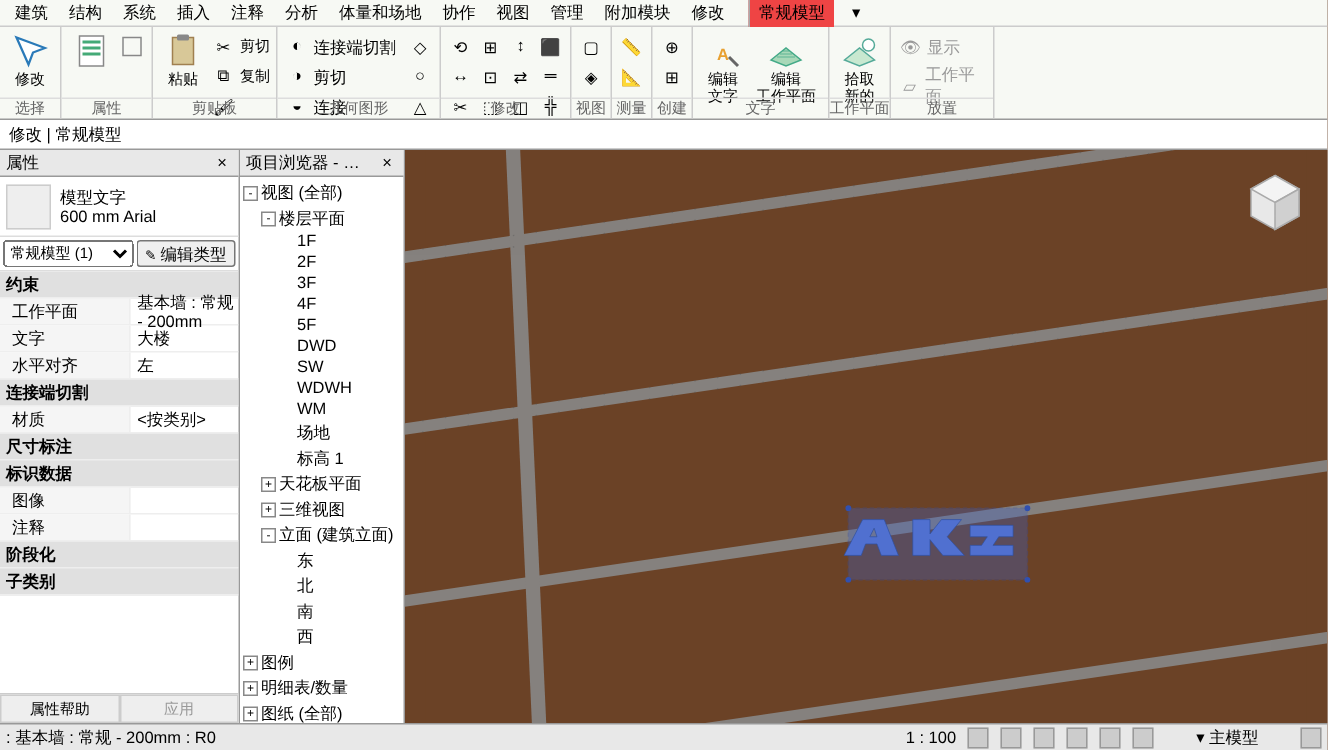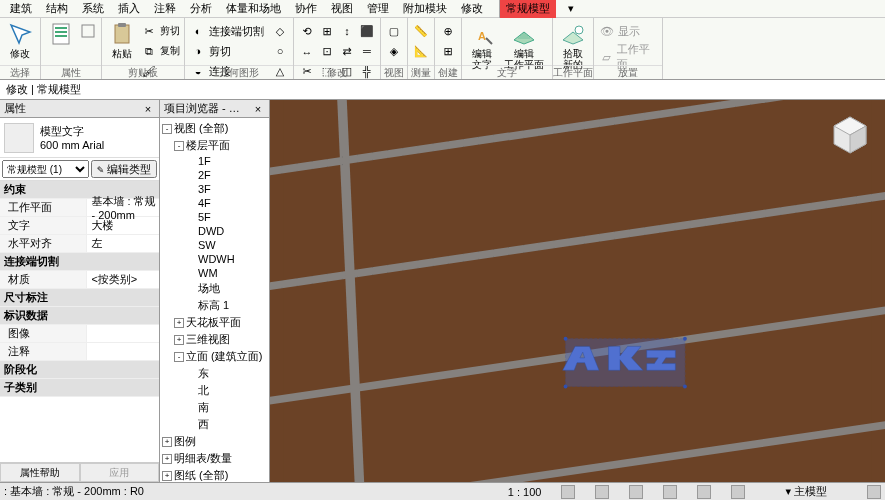--- a/index.html
+++ b/index.html
@@ -35,21 +35,21 @@
 .props-footer button{flex:1;font-size:10px;background:#eee;border:1px solid #ccc;cursor:pointer}
 .browser{width:110px;font-size:10px}
 .tree{flex:1;overflow-y:auto;padding:2px 0}
 .tree-item{display:flex;align-items:center;padding:1px 2px;cursor:pointer;white-space:nowrap}
 .tree-toggle{width:10px;height:10px;border:1px solid #888;margin-right:2px;display:flex;align-items:center;justify-content:center;font-size:8px;line-height:8px}
 .tree-indent{display:inline-block}
 .viewport{flex:1;position:relative;background:#6b4226;overflow:hidden}
 .viewport svg{width:100%;height:100%}
 .viewcube{position:absolute;top:10px;right:10px;width:50px;height:50px}
 .statusbar{height:18px;background:#e8e8e8;border-top:1px solid #999;display:flex;align-items:center;padding:0 4px;font-size:10px}
-.statusbar .sb-right{margin-left:auto;display:flex;gap:20px;align-items:center}
+.statusbar .sb-right{margin-left:auto;display:flex;gap:8px;align-items:center}
 .sb-ico{width:14px;height:14px;background:#ccc;border:1px solid #999;cursor:pointer}
 .disabled{color:#999}
 </style>
 </head>
 <body>
 
 <div class="menubar">
   <span>建筑</span>
   <span>结构</span>
   <span>系统</span>

